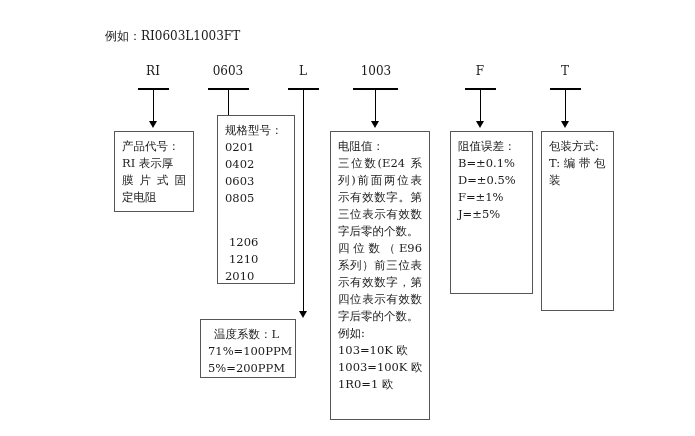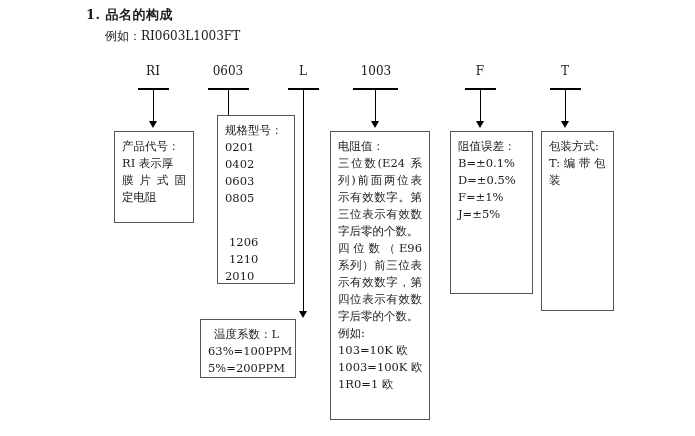--- a/index.html
+++ b/index.html
@@ -74,24 +74,20 @@
     text-align:justify;
     text-indent:0;
     white-space:normal;
   }
 </style>
 </head>
 <body>
 
 <div class="page">
 
-  <div class="title">
-    <span>1.</span>
-    <span>品名的构成</span>
-  </div>
   <div class="example-line">例如：RI0603L1003FT</div>
 
   <div class="seg-label" style="left:128px;top:64px;width:50px;">RI</div>
   <div class="seg-label" style="left:203px;top:64px;width:50px;">0603</div>
   <div class="seg-label" style="left:278px;top:64px;width:50px;">L</div>
   <div class="seg-label" style="left:351px;top:64px;width:50px;">1003</div>
   <div class="seg-label" style="left:455px;top:64px;width:50px;">F</div>
   <div class="seg-label" style="left:540px;top:64px;width:50px;">T</div>
 
   <div class="tbar" style="left:138px;top:88px;width:31px;"></div>
@@ -111,42 +107,42 @@
   <div class="arrowhead" style="left:371px;top:121px;"></div>
 
   <div class="tbar" style="left:465px;top:88px;width:31px;"></div>
   <div class="vline" style="left:480px;top:88px;height:34px;"></div>
   <div class="arrowhead" style="left:476px;top:121px;"></div>
 
   <div class="tbar" style="left:550px;top:88px;width:31px;"></div>
   <div class="vline" style="left:565px;top:88px;height:34px;"></div>
   <div class="arrowhead" style="left:561px;top:121px;"></div>
 
-  <div class="box" style="left:114px;top:131px;width:80px;height:92px;">
+  <div class="box" style="left:114px;top:131px;width:80px;height:81px;">
     <div class="ln">产品代号：</div>
     <div class="ln">RI 表示厚</div>
     <div class="ln just">膜片式固</div>
     <div class="ln">定电阻</div>
   </div>
 
   <div class="box" style="left:217px;top:115px;width:78px;height:169px;">
     <div class="ln">规格型号：</div>
     <div class="ln">0201</div>
     <div class="ln">0402</div>
     <div class="ln">0603</div>
     <div class="ln">0805</div>
     <div class="ln" style="padding-left:4px;margin-top:27px;">1206</div>
     <div class="ln" style="padding-left:4px;">1210</div>
     <div class="ln">2010</div>
     <div class="ln">2512</div>
   </div>
 
   <div class="box" style="left:200px;top:319px;width:96px;height:59px;">
     <div class="ln" style="padding-left:6px;">温度系数：L</div>
-    <div class="ln">63%=100PPM</div>
+    <div class="ln">71%=100PPM</div>
     <div class="ln">5%=200PPM</div>
   </div>
 
   <div class="box" style="left:330px;top:131px;width:100px;height:289px;">
     <div class="ln">电阻值：</div>
     <div class="para">三位数(E24 系列)前面两位表示有效数字。第三位表示有效数字后零的个数。</div>
     <div class="para">四位数（E96 系列）前三位表示有效数字，第四位表示有效数字后零的个数。</div>
     <div class="ln">例如:</div>
     <div class="ln">103=10K 欧</div>
     <div class="ln">1003=100K 欧</div>

